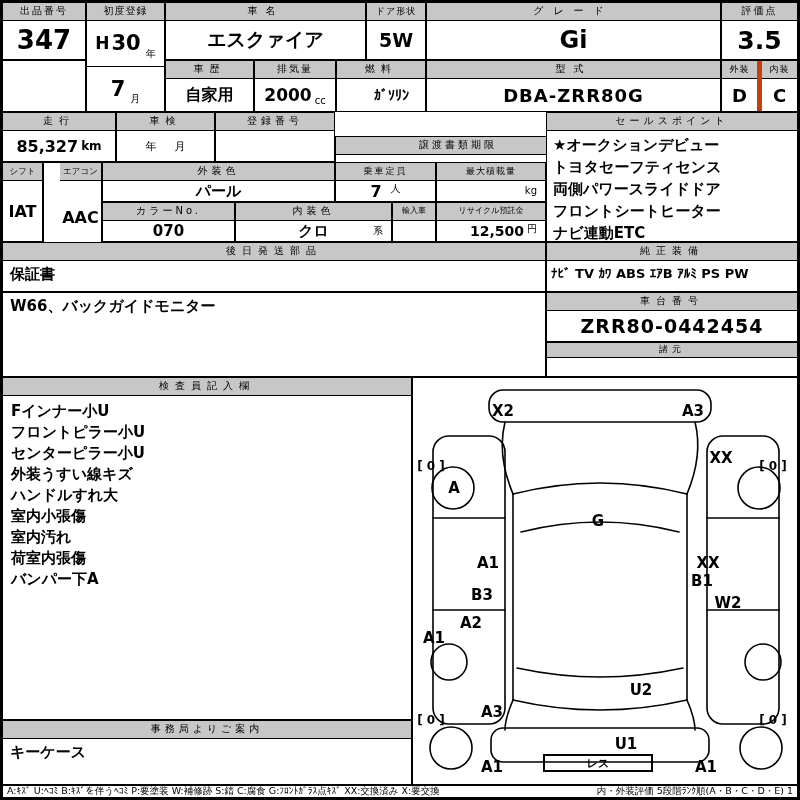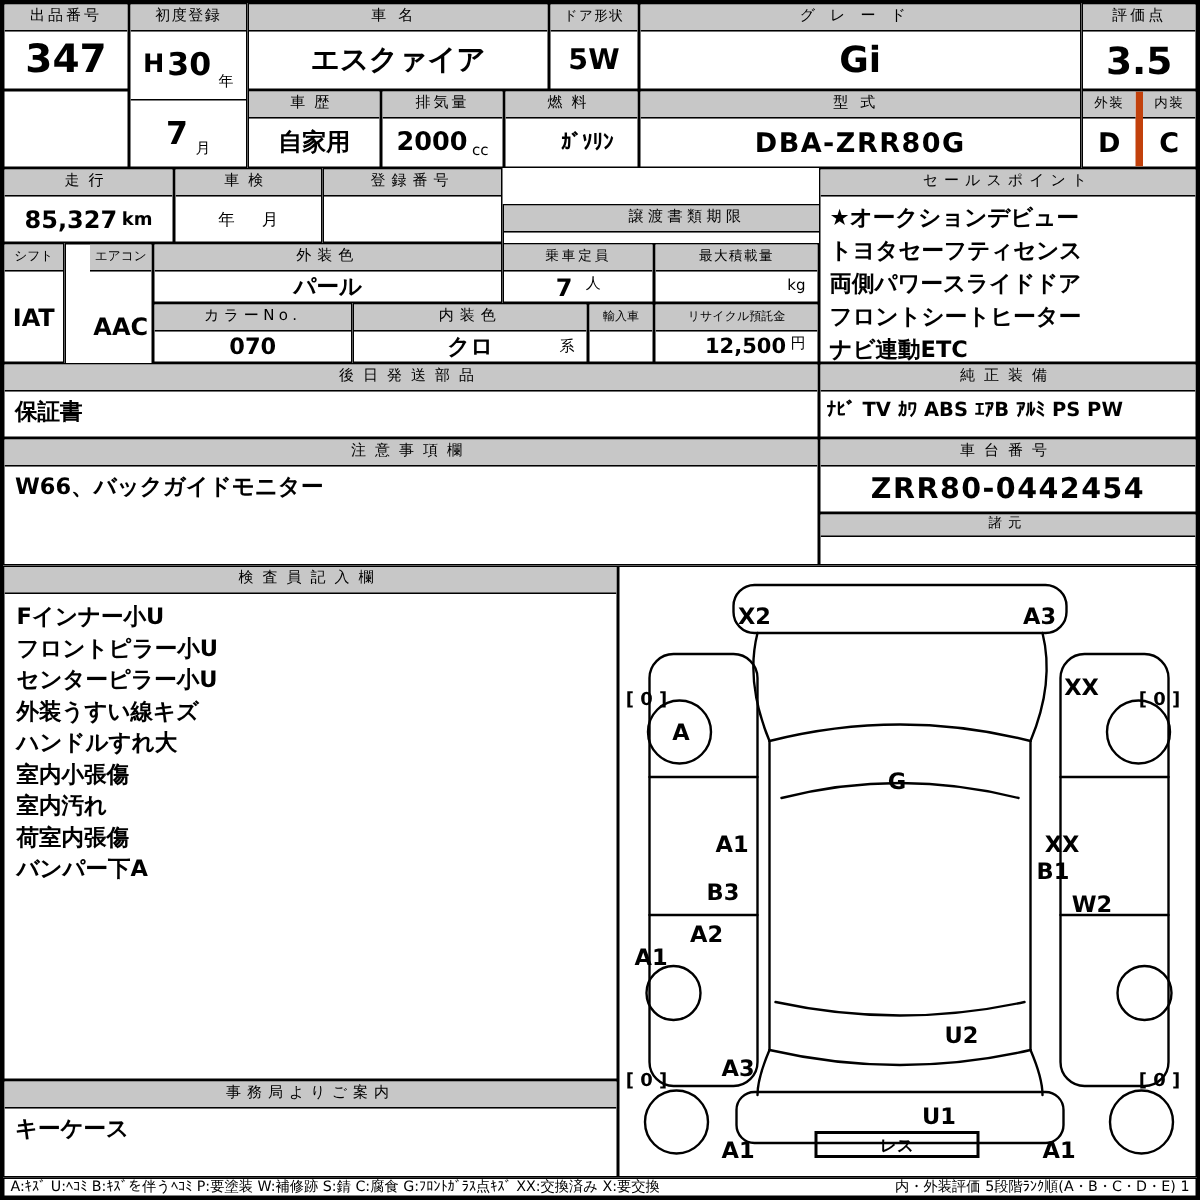--- a/index.html
+++ b/index.html
@@ -198,21 +198,20 @@
     <div class="hdr" style="letter-spacing:6px;">後日発送部品</div>
     <div class="txt">保証書</div>
   </div>
 
   <div class="cell" style="left:544px;top:240px;width:252px;height:50px;">
     <div class="hdr" style="letter-spacing:6px;">純正装備</div>
     <div class="txt" style="font-size:13px;padding:5px 4px;">ﾅﾋﾞ TV ｶﾜ ABS ｴｱB ｱﾙﾐ PS PW</div>
   </div>
 
   <div class="cell" style="left:0;top:290px;width:544px;height:85px;">
-    <div class="hdr" style="letter-spacing:6px;">注意事項欄</div>
     <div class="txt">W66、バックガイドモニター</div>
   </div>
 
   <div class="cell" style="left:544px;top:290px;width:252px;height:50px;">
     <div class="hdr" style="letter-spacing:6px;">車台番号</div>
     <div class="val" style="font-size:19px;letter-spacing:1px;">ZRR80-0442454</div>
   </div>
 
   <div class="cell" style="left:544px;top:340px;width:252px;height:35px;">
     <div class="hdr" style="flex:0 0 14px;line-height:13px;font-size:9px;letter-spacing:4px;">諸元</div>

